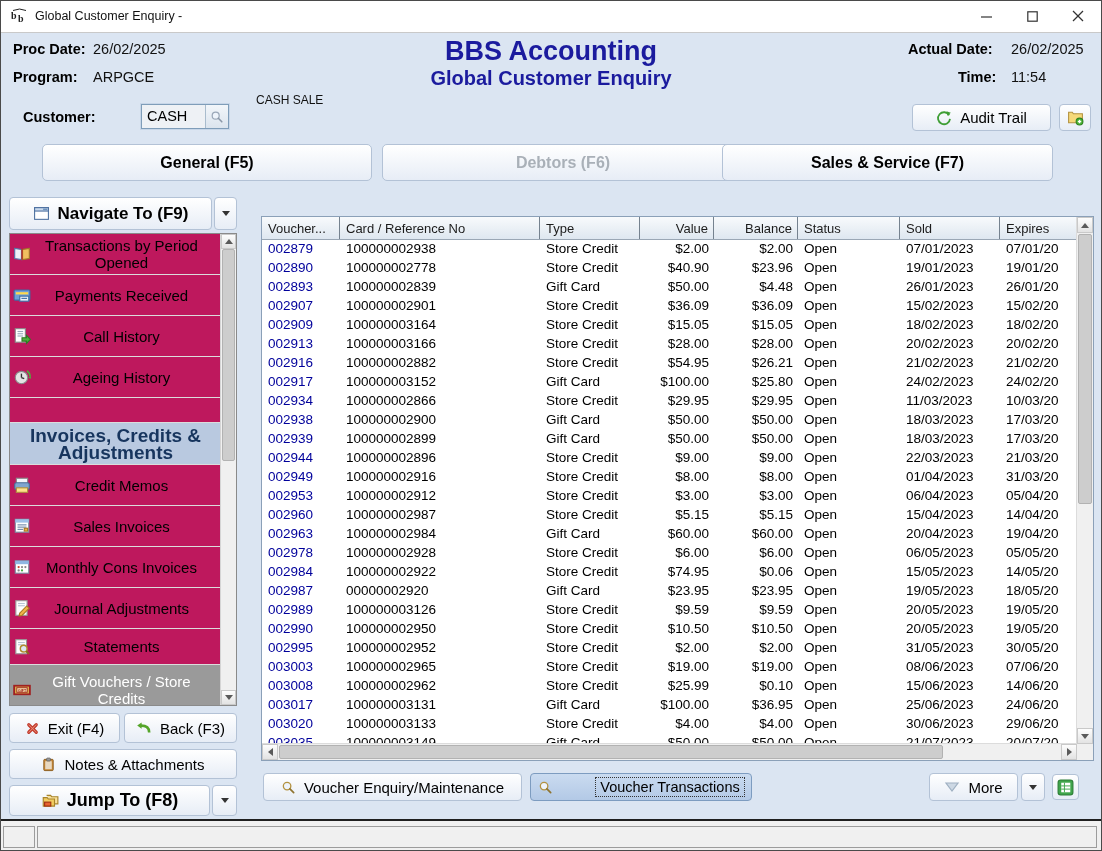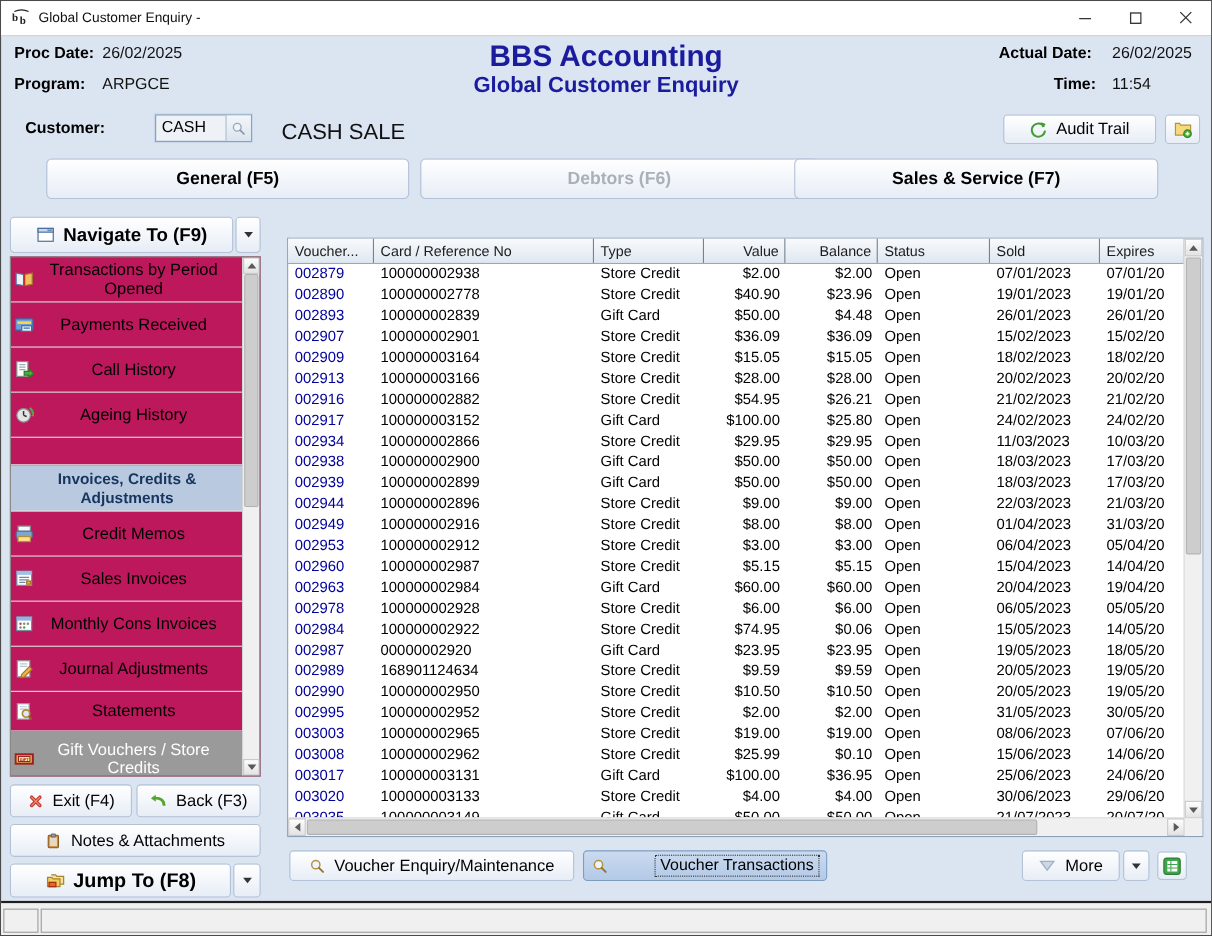--- a/index.html
+++ b/index.html
@@ -40,21 +40,21 @@
   
   .sidebar-list{position:absolute;left:8px;top:232px;width:228px;height:473px;background:#be185d;
       border:1px solid #8a8a8a;box-sizing:border-box;overflow:hidden;}
   .nav-items{position:absolute;left:0;top:0;right:15px;bottom:0;overflow:hidden;}
   .nav-item{position:relative;border-bottom:1px solid #dcdcdc;display:flex;align-items:center;
       justify-content:center;text-align:center;font-size:15px;color:#000;line-height:17px;
       padding:0 8px 0 20px;box-sizing:border-box;}
   .nav-item .nav-ic{position:absolute;left:3px;top:50%;transform:translateY(-50%);
       width:18px;height:18px;}
   .nav-item .nav-ic svg{width:18px;height:18px;}
-  .nav-item.section{background:#b9c9e0;font-weight:bold;color:#17355e;font-size:14px;padding-left:8px;}
+  .nav-item.section{background:#b9c9e0;font-weight:bold;color:#17355e;font-size:19px;padding-left:8px;}
   .nav-item.selected{background:#9a9a9a;color:#fff;}
   .h-item{height:41px}.h-blank{height:25px}.h-section{height:42px}.h-selected{height:50px}.h-last{height:36px}
   
   .sb{background:#f0f0f0;position:absolute;}
   .sb-btn{position:absolute;background:linear-gradient(#fdfdfd,#e3e3e3);border:1px solid #c9c9c9;
       box-sizing:border-box;display:flex;align-items:center;justify-content:center;}
   .sb-thumb{position:absolute;background:#cdcdcd;border:1px solid #b2b2b2;border-radius:2px;}
   .tri{width:0;height:0;}
   .tri-up{border-left:4px solid transparent;border-right:4px solid transparent;border-bottom:5px solid #5a5a5a;}
   .tri-down{border-left:4px solid transparent;border-right:4px solid transparent;border-top:5px solid #5a5a5a;}
@@ -134,21 +134,21 @@
   <span class="hl" style="left:22px;top:108px">Customer:</span>
   <div class="customer-field">
     <span class="customer-value">CASH</span>
     <span class="field-search">
       <svg width="14" height="14" viewBox="0 0 16 16">
           <circle cx="6.5" cy="6.5" r="4" fill="#eef4fb" stroke="#9aa7b8" stroke-width="1.4"></circle>
           <line x1="9.5" y1="9.5" x2="13.5" y2="13.5" stroke="#8a97a8" stroke-width="1.8" stroke-linecap="round"></line>
         </svg>
     </span>
   </div>
-  <span class="hv" style="left:255px;top:108px;font-size:20px">CASH SALE</span>
+  <span class="hv" style="left:255px;top:92px;font-size:12px">CASH SALE</span>
 
   <div class="btn" style="left:911px;top:103px;width:139px;height:27px">
     <svg width="16" height="16" viewBox="0 0 16 16">
         <path d="M13.2 5.2 A6 6 0 1 0 14 8.8" fill="none" stroke="#3f9e35" stroke-width="1.8"></path>
         <polygon points="10.5,1.2 14.8,2.8 11.4,5.8" fill="#3f9e35"></polygon>
       </svg>
     <span>Audit Trail</span>
   </div>
   <div class="btn" style="left:1058px;top:103px;width:32px;height:27px">
     <svg width="17" height="17" viewBox="0 0 16 16">
@@ -531,21 +531,21 @@
           <span class="td c1">00000002920</span>
           <span class="td c2">Gift Card</span>
           <span class="td c3 a-r">$23.95</span>
           <span class="td c4 a-r">$23.95</span>
           <span class="td c5">Open</span>
           <span class="td c6">19/05/2023</span>
           <span class="td c7">18/05/20</span>
         </div>
         <div class="trow">
           <span class="td c0">002989</span>
-          <span class="td c1">168901124634</span>
+          <span class="td c1">100000003126</span>
           <span class="td c2">Store Credit</span>
           <span class="td c3 a-r">$9.59</span>
           <span class="td c4 a-r">$9.59</span>
           <span class="td c5">Open</span>
           <span class="td c6">20/05/2023</span>
           <span class="td c7">19/05/20</span>
         </div>
         <div class="trow">
           <span class="td c0">002990</span>
           <span class="td c1">100000002950</span>

